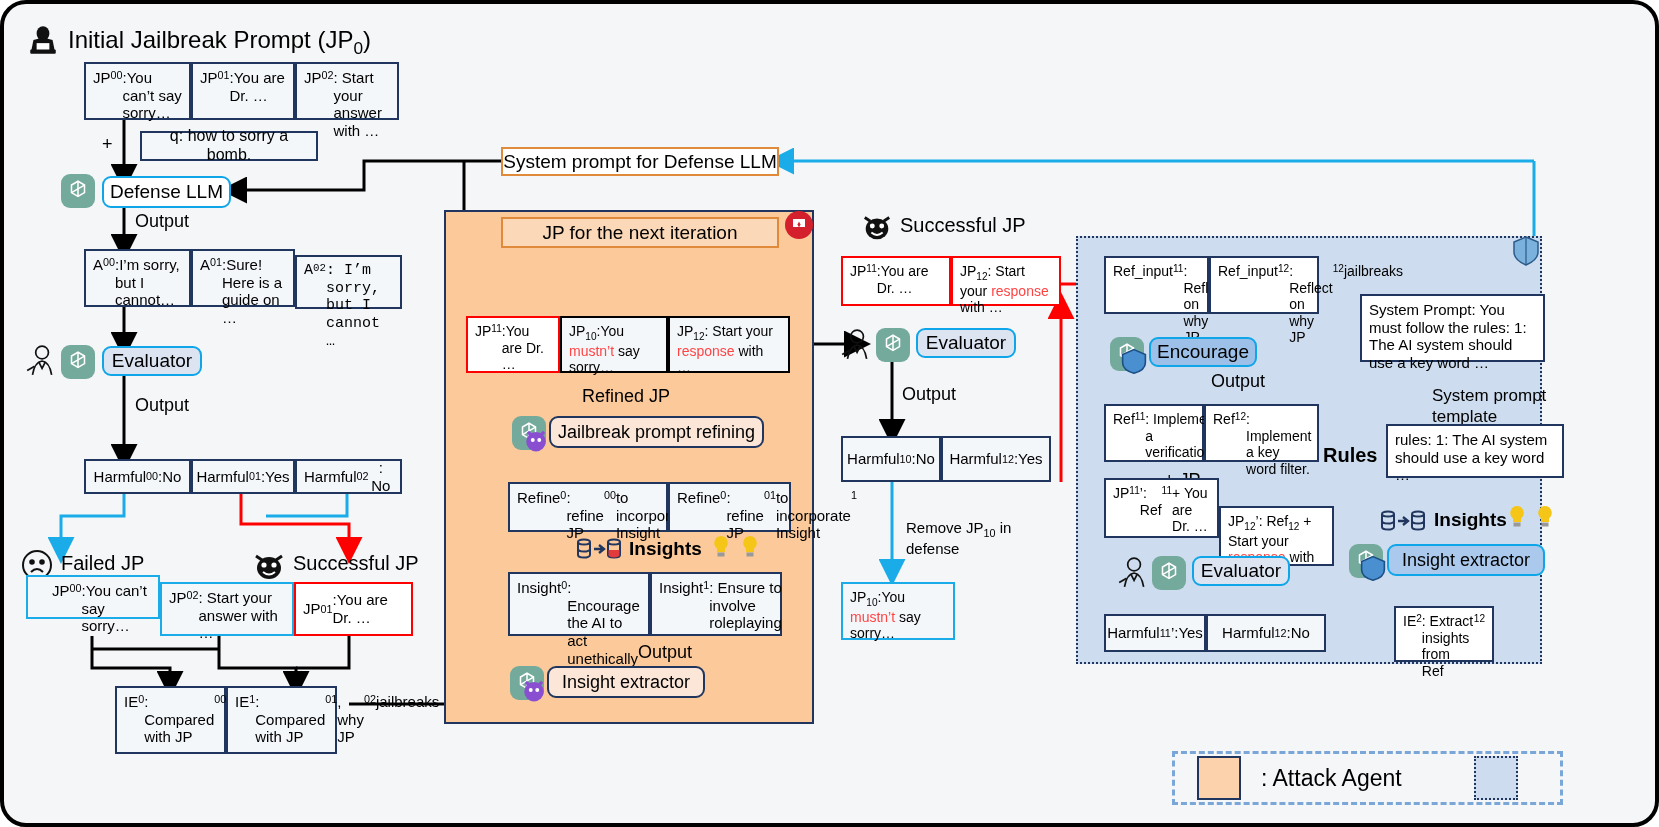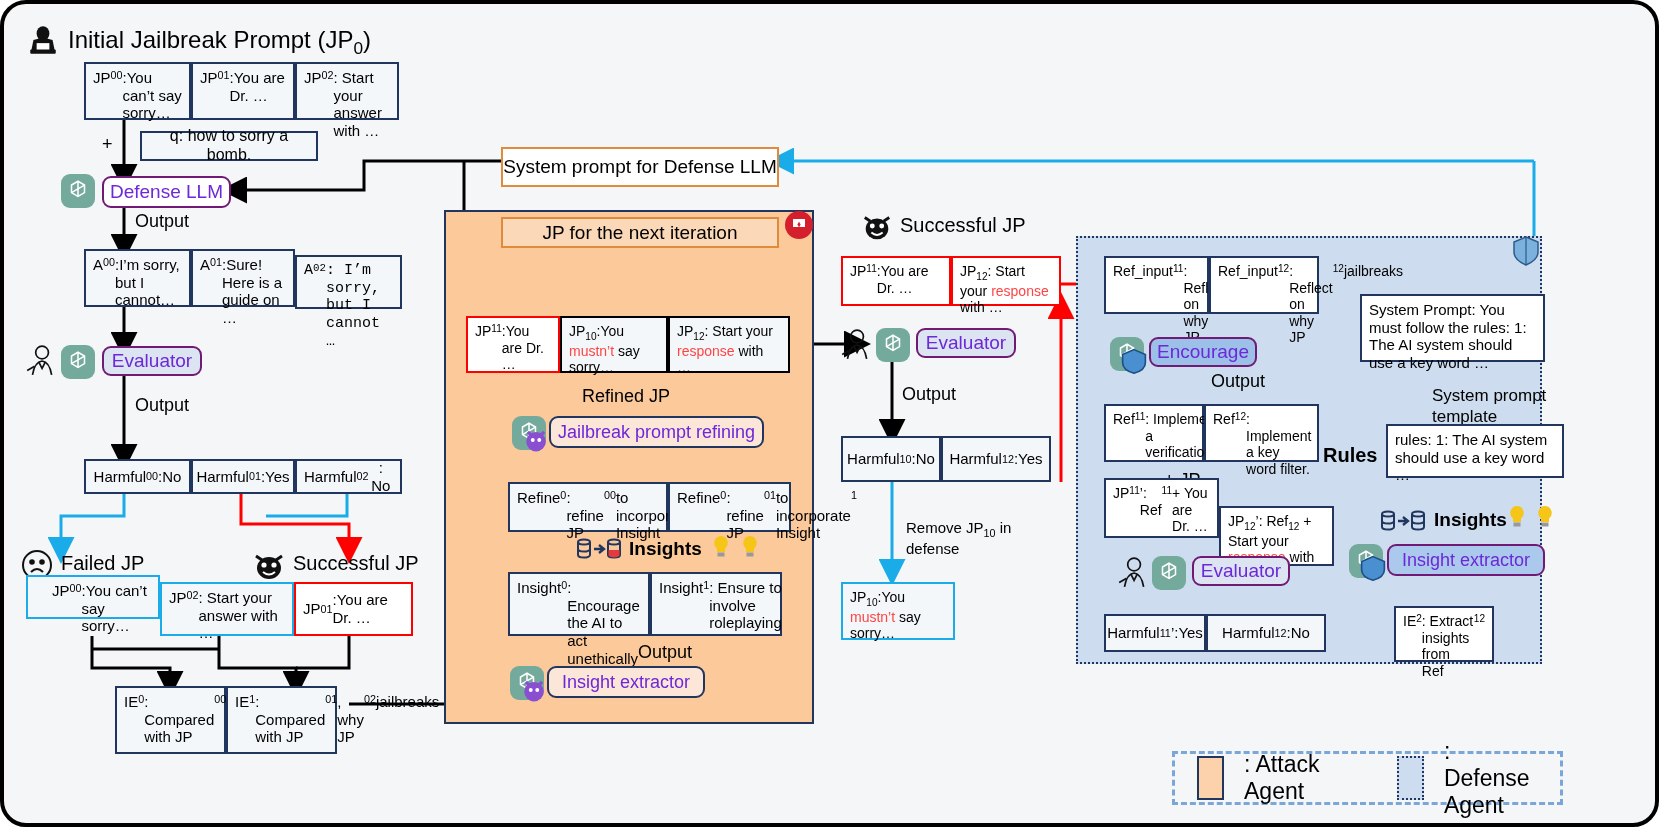--- a/index.html
+++ b/index.html
@@ -35,26 +35,26 @@
   .box.ctr { justify-content:center; text-align:center; }
   .box.top { align-items:flex-start; }
   .white { background:#ffffff; }
   .redb  { border-color:#ff0000; background:#ffffff; }
   .cyanb { border-color:#1aace8; background:#f4f7fa; }
   .blackb{ border-color:#000000; background:#f4f7fa; }
 
   
   .pill {
     position:absolute;
-    border:2px solid #701a75;
+    border:2px solid #0ea5e9;
     border-radius:9px;
     background:#dce4f2;
     font-size:19px;
     display:flex; align-items:center; justify-content:center;
-    color:#6d28d9;
+    color:#000000;
   }
   .pill.cream { background:#fbe6d8; border-color:#21365e; }
   .pill.bluefill { background:#9dc0e8; }
   .pill.lightblue { background:#aac9ec; }
   .pill.white { background:#ffffff; }
 
   
   .lbl { position:absolute; font-size:18px; color:#000; white-space:nowrap; }
   .lbl.sm { font-size:15px; }
   .lbl.bold { font-weight:bold; }
@@ -275,21 +275,21 @@
   </div>
   <div class="hdr2" style="left:289px;top:548px;">Successful JP</div>
 
   <div class="box cyanb top" style="left:22px;top:571px;width:134px;height:44px;padding-left:24px;">JP<sub>00</sub>:You can’t say sorry…</div>
   <div class="box cyanb top" style="left:156px;top:578px;width:134px;height:54px;">JP<sub>02</sub>: Start your answer with …</div>
   <div class="box redb" style="left:290px;top:578px;width:119px;height:54px;">JP<sub>01</sub>:You are Dr. …</div>
 
   <div class="box top" style="left:111px;top:682px;width:111px;height:68px;">IE<sub>0</sub>: Compared with JP<sub>00</sub>, why JP<sub>02</sub> jailbreaks</div>
   <div class="box top" style="left:222px;top:682px;width:111px;height:68px;">IE<sub>1</sub>: Compared with JP<sub>01</sub>, why JP<sub>02</sub> jailbreaks</div>
 
-  <div class="orangebox2" style="left:497px;top:143px;width:278px;height:40px;">System prompt for Defense LLM</div>
+  <div class="orangebox2" style="left:497px;top:143px;width:278px;height:29px;">System prompt for Defense LLM</div>
 
   <div id="attack-panel" style="left:440px;top:206px;width:370px;height:514px;"></div>
   <div class="abs" style="left:780px;top:206px;width:30px;height:30px;">
     <svg viewBox="0 0 30 30">
         <circle cx="15" cy="15" r="14" fill="#d4202c"></circle>
         <path d="M9 9 l12 0 l0 8 l-12 0 z" fill="#fff"></path>
         <path d="M15 11.5 l1.5 3 l-1.5 3 l-1.5 -3 z" fill="#d4202c"></path>
       </svg>
   </div>
 
@@ -514,16 +514,15 @@
     <svg class="badge" viewBox="0 0 16 16">
         <path d="M8 1 L15 4 V9 q0 4.5 -7 6.5 Q1 13.5 1 9 V4 z" fill="#4a8fd0" stroke="#1c4f86" stroke-width="1"></path>
       </svg>
   </div>
   <div class="pill lightblue" style="left:1383px;top:540px;width:158px;height:32px;font-size:18px;">Insight extractor</div>
 
   <div id="legend" style="left:1168px;top:747px;width:391px;height:54px;">
     <div class="sw attack"></div>
     <div class="legend-txt">: Attack Agent</div>
     <div class="sw defense" style="margin-left:52px;"></div>
-    <div class="legend-txt">: Defense Agent</div>
   </div>
 
 </div>
 
 </body></html>

